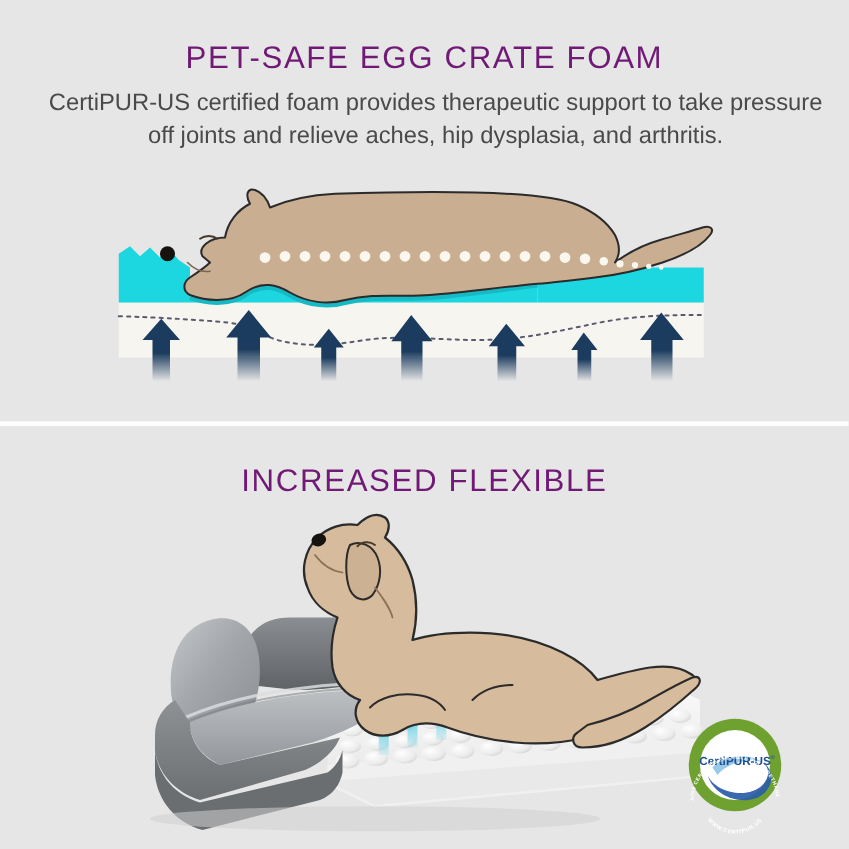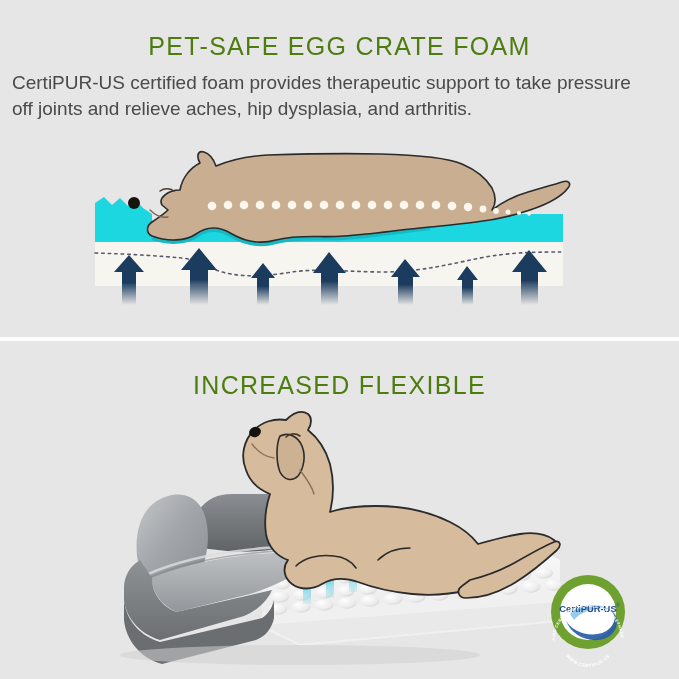--- a/index.html
+++ b/index.html
@@ -12,28 +12,28 @@
   }
   #page{position:relative;width:679px;height:679px;background:#e6e6e6;}
 
   
   #panel-top{position:absolute;left:0;top:0;width:679px;height:337px;background:#e6e6e6;}
   #panel-divider{position:absolute;left:0;top:337px;width:679px;height:4px;background:#fdfdfd;}
   #panel-bottom{position:absolute;left:0;top:341px;width:679px;height:338px;background:#e6e6e6;}
 
   .title{
     position:absolute;width:679px;text-align:center;
-    color:#4d7c0f;font-size:25px;letter-spacing:1.3px;font-weight:500;
+    color:#701a75;font-size:25px;letter-spacing:1.3px;font-weight:500;
     white-space:nowrap;
   }
   #title-top{top:32px;}
   #title-bottom{top:371px;}
 
   #subtitle{
-    position:absolute;left:12px;top:70px;width:635px;
+    position:absolute;left:31px;top:70px;width:635px;text-align:center;
     color:#4a4a4a;font-size:19px;line-height:26px;font-weight:400;
   }
 
   .svgwrap{position:absolute;left:0;top:0;width:679px;height:679px;pointer-events:none;}
 </style>
 </head>
 <body>
 
 <div id="page">
 

